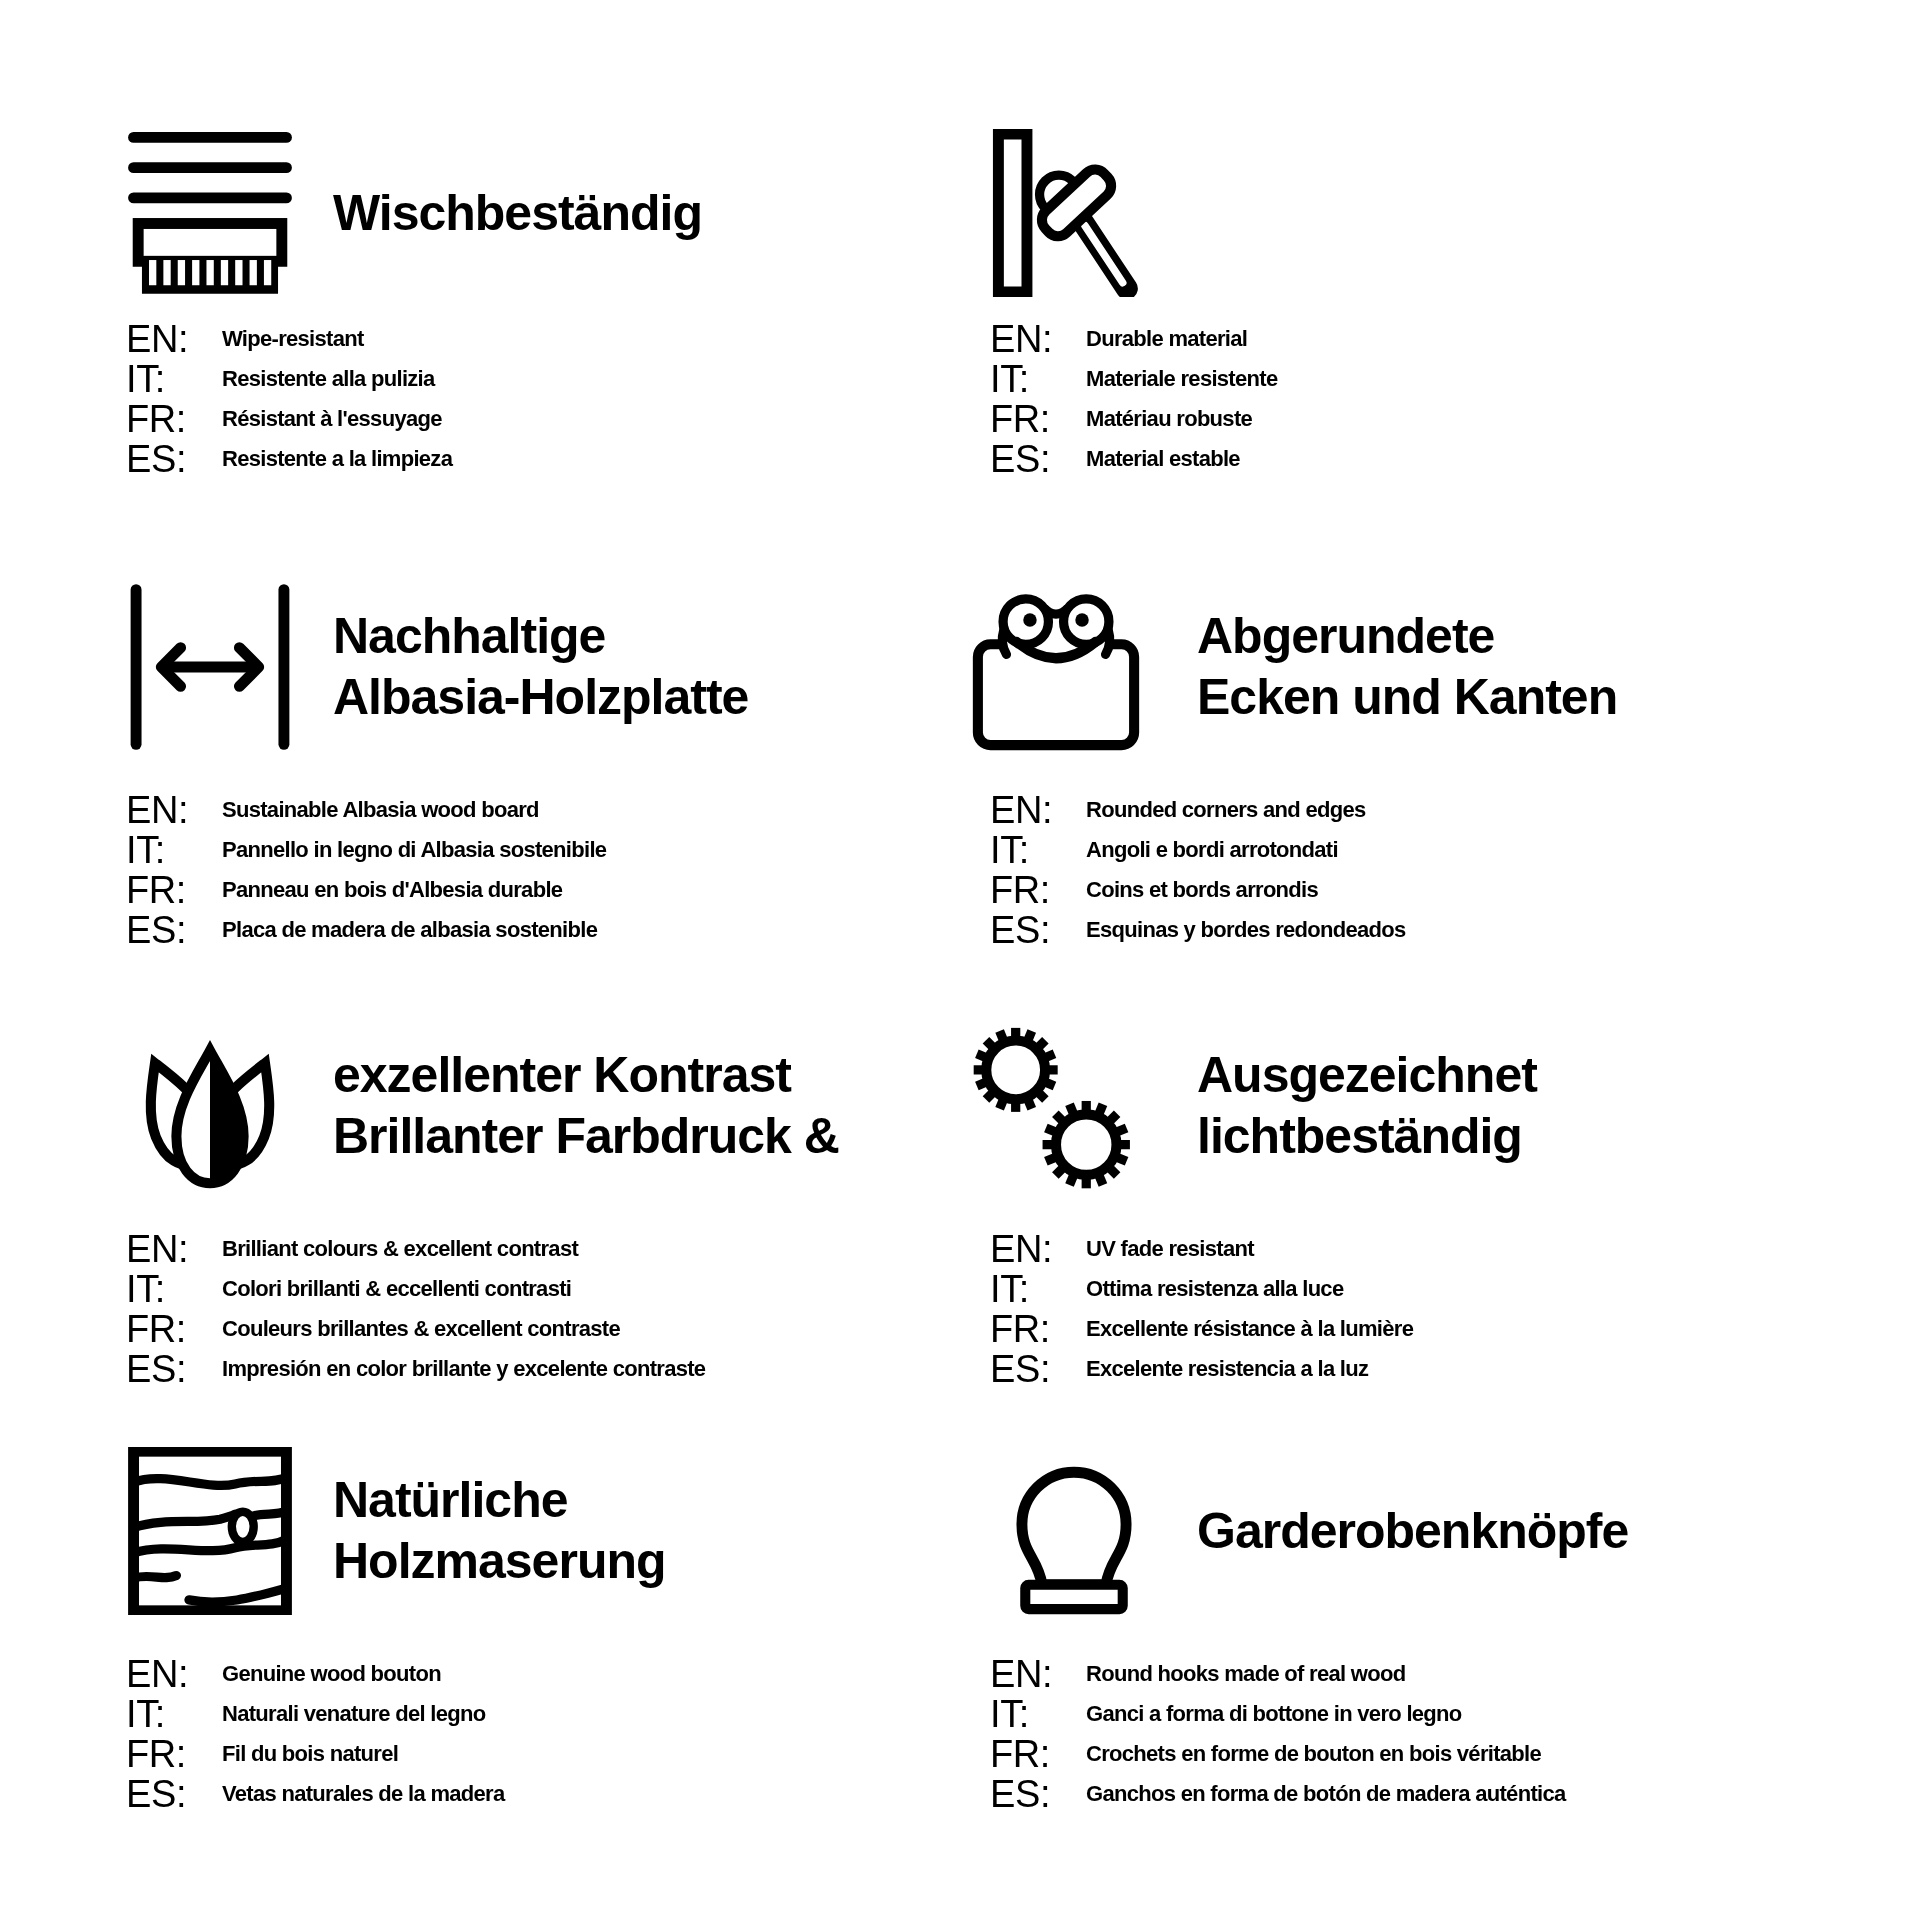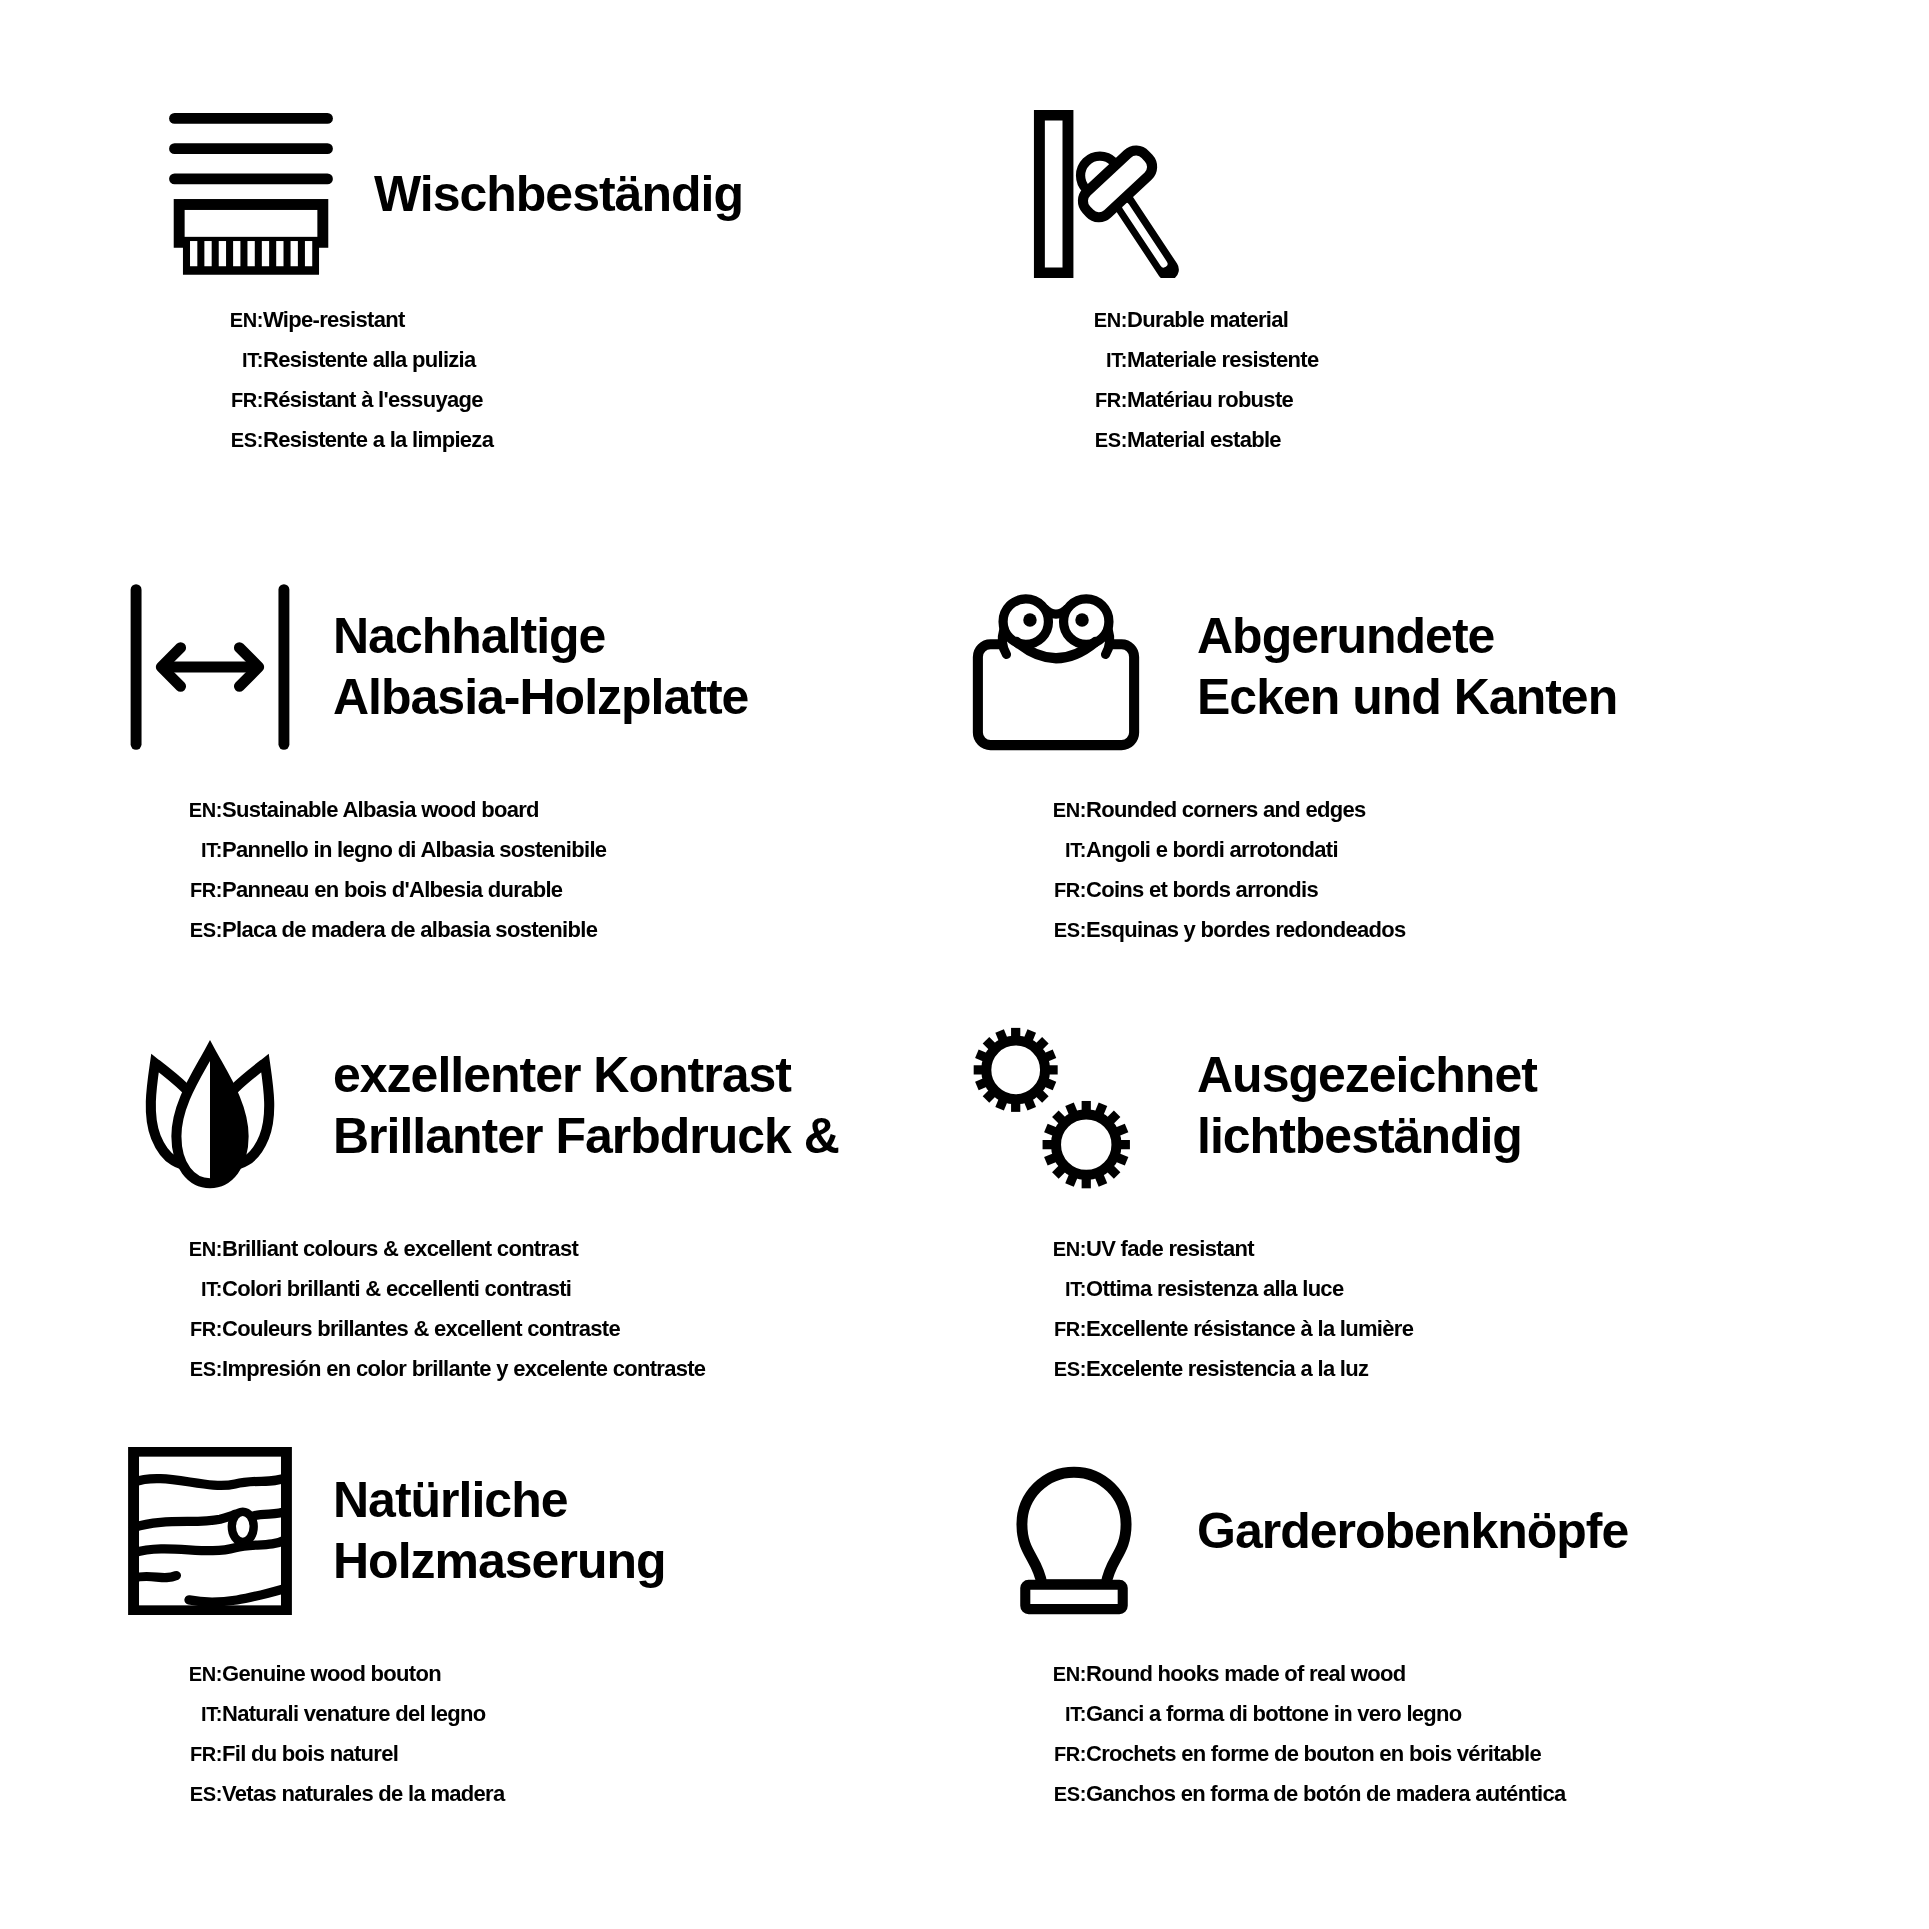--- a/index.html
+++ b/index.html
@@ -3,34 +3,34 @@
 <meta charset="utf-8">
 <style>
   html,body{margin:0;padding:0;background:#fff;}
   .sheet{
     position:relative;width:1930px;height:1930px;background:#ffffff;
     font-family:"Liberation Sans","DejaVu Sans",sans-serif;color:#000;overflow:hidden;
   }
   .block{position:absolute;width:936px;}
   .c-left{left:126px;}
   .c-right{left:990px;}
-  .r1{top:110px;margin-left:41px;}
+  .r1{top:129px;}
   .r2{top:583px;}
   .r3{top:1022px;}
   .r4{top:1447px;}
   .head{display:flex;align-items:center;gap:39px;height:168px;}
   .icon{flex:0 0 168px;width:168px;height:168px;}
   .icon svg{display:block;width:168px;height:168px;position:relative;}
   .icon.shift svg{left:-18.5px;}
   .title{font-size:50px;font-weight:700;line-height:61px;letter-spacing:-1px;white-space:nowrap;}
   .title span{display:block;}
   .list{margin-top:39px;}
   .r1 .list{margin-top:22px;}
   .lrow{display:flex;align-items:center;height:40px;}
-  .lang{width:96px;flex:0 0 96px;font-size:20px;font-weight:700;letter-spacing:-0.4px;text-align:right;}
+  .lang{width:96px;flex:0 0 96px;font-size:38px;font-weight:400;letter-spacing:-0.4px;}
   .val{font-size:22px;font-weight:700;letter-spacing:-0.7px;white-space:nowrap;}
 </style>
 </head>
 <body>
 
 <div class="sheet">
 
   <div class="block c-left r1">
     <div class="head">
       <div class="icon">

